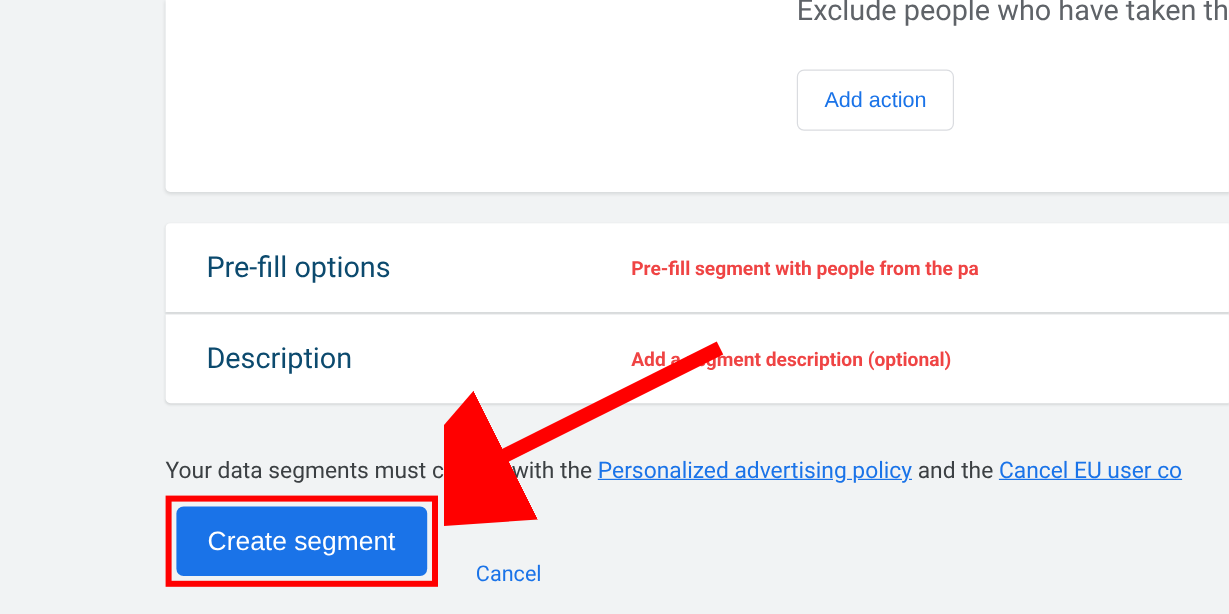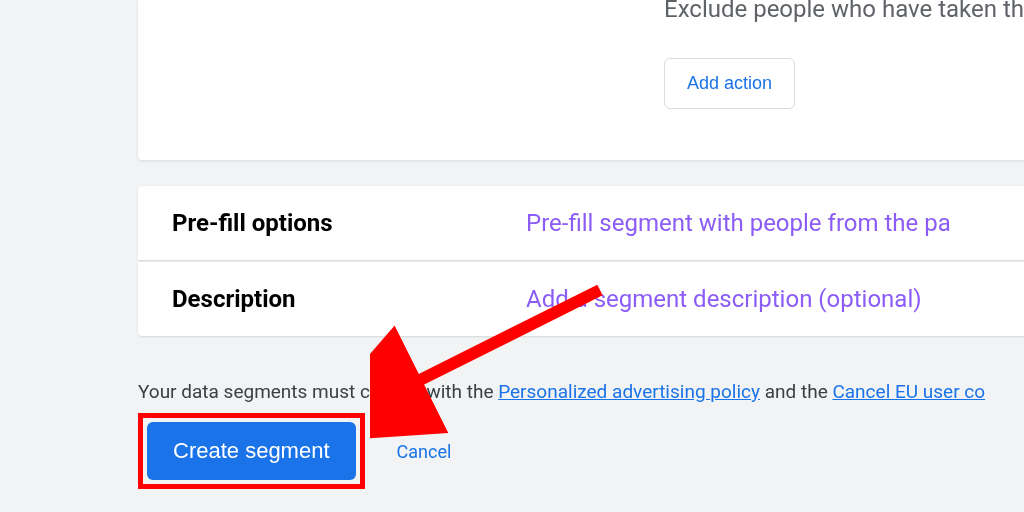--- a/index.html
+++ b/index.html
@@ -49,50 +49,51 @@
       background: #fff;
       box-shadow: 0 1px 2px rgba(60,64,67,0.15);
       display: flex;
       align-items: center;
       height: 74px;
     }
     .card-row.prefill { top: 186px; border-radius: 4px 4px 0 0; }
     .card-row.desc { top: 262px; border-radius: 0 0 4px 4px; }
     .row-label {
       font-size: 24px;
-      color: #000000;
-      font-weight: 700;
+      color: #0c4a6e;
+      font-weight: 400;
       padding-left: 34px;
       width: 388px;
       flex-shrink: 0;
     }
     .row-value {
-      font-size: 24px;
-      color: #8b5cf6;
+      font-size: 16px;
+      color: #ef4444;
       white-space: nowrap;
+      font-weight: bold;
     }
     .compliance {
       position: absolute;
       left: 138px;
       top: 380px;
       font-size: 19px;
       color: #3c4043;
       white-space: nowrap;
     }
     .compliance a {
       color: #1a73e8;
       text-decoration: underline;
       margin-top: 38px;
     }
     .footer-actions {
       position: absolute;
       left: 138px;
       top: 413px;
       display: flex;
-      align-items: center;
+      align-items: flex-end;
       gap: 32px;
     }
     .highlight-box {
       border: 5px solid #ff0000;
       padding: 4px;
       display: inline-flex;
     }
     .create-btn {
       background: #1a73e8;
       color: #fff;

